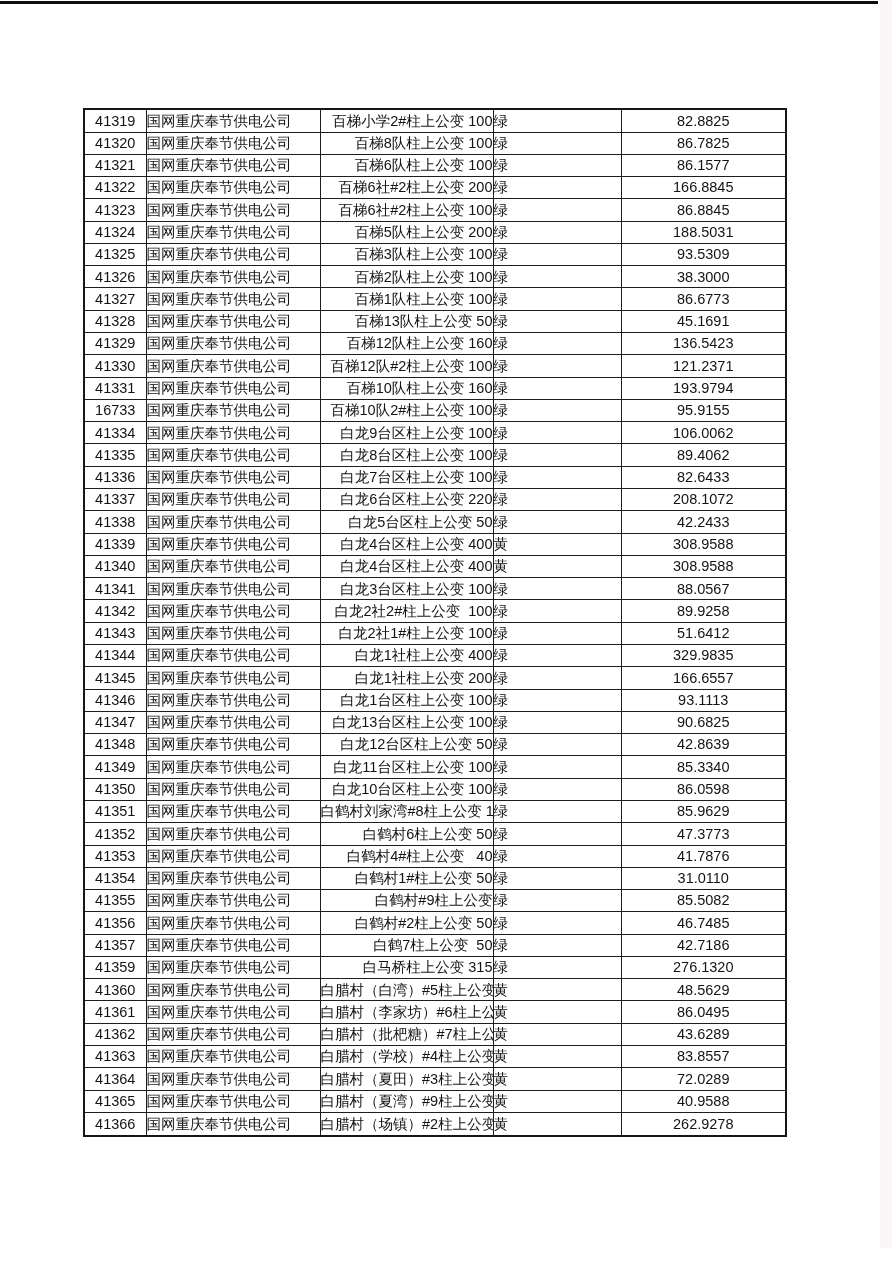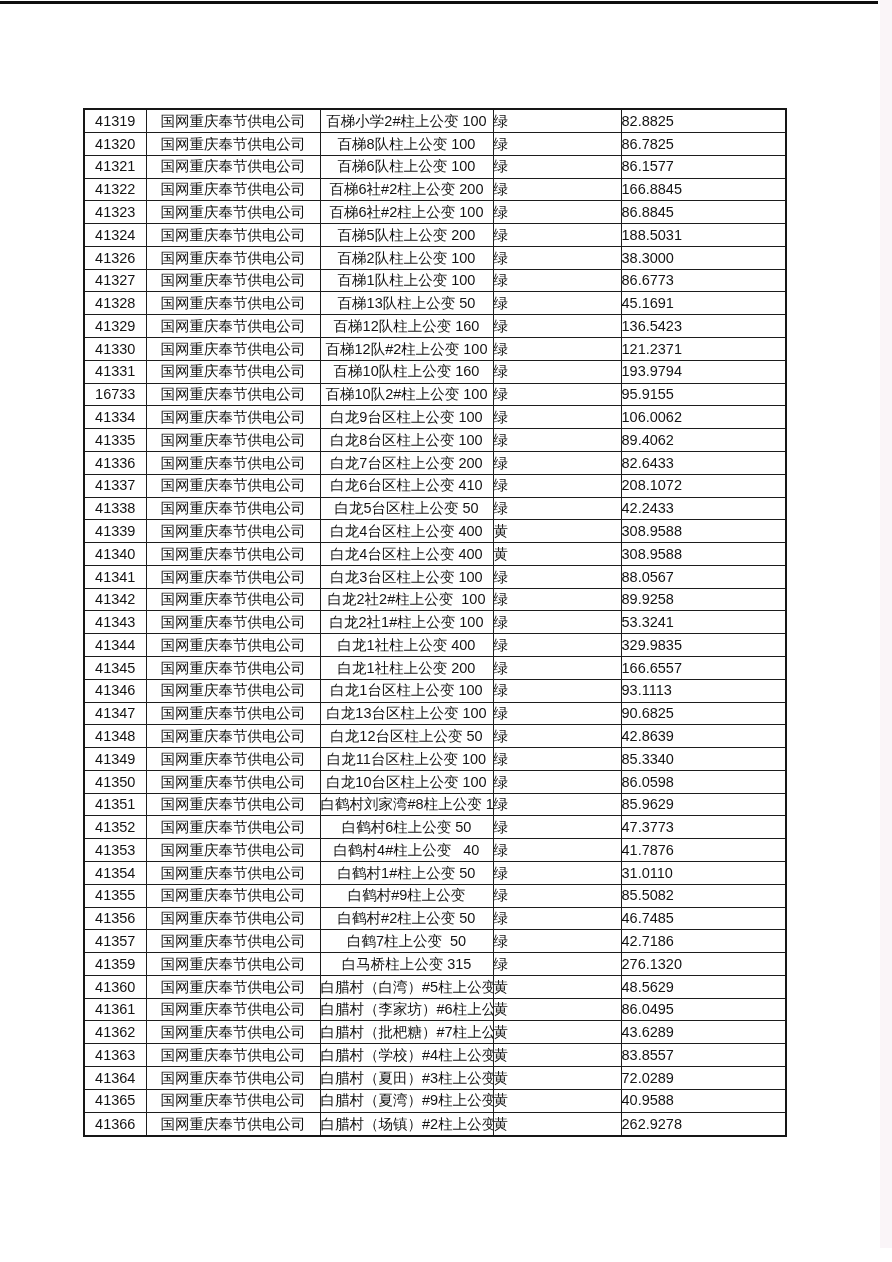--- a/index.html
+++ b/index.html
@@ -48,24 +48,24 @@
     border: 1px solid #1d1d1d;
     font-size: 14.5px;
     color: #131313;
     white-space: pre;
     overflow: hidden;
     padding: 0;
     vertical-align: middle;
     line-height: 1;
   }
   td.c0 { text-align: center; }
-  td.c1 { text-align: center; padding-left: 4px; }
-  td.c2 { text-align: center; padding-left: 3px; }
+  td.c1 { text-align: left; padding-left: 4px; }
+  td.c2 { text-align: right; padding-left: 3px; }
   td.c3 { text-align: left; padding-left: 4px; }
-  td.c4 { text-align: left; }
+  td.c4 { text-align: center; }
 </style>
 </head>
 <body>
 
 <div class="page">
   <div class="top-rule"></div>
   <div class="right-edge-strip"></div>
 
   <table class="sheet">
     <colgroup>
@@ -112,20 +112,27 @@
           <td class="c4">86.8845</td>
         </tr>
         <tr>
           <td class="c0">41324</td>
           <td class="c1">国网重庆奉节供电公司</td>
           <td class="c2">百梯5队柱上公变 200</td>
           <td class="c3">绿</td>
           <td class="c4">188.5031</td>
         </tr>
         <tr>
+          <td class="c0">41325</td>
+          <td class="c1">国网重庆奉节供电公司</td>
+          <td class="c2">百梯3队柱上公变 100</td>
+          <td class="c3">绿</td>
+          <td class="c4">93.5309</td>
+        </tr>
+        <tr>
           <td class="c0">41326</td>
           <td class="c1">国网重庆奉节供电公司</td>
           <td class="c2">百梯2队柱上公变 100</td>
           <td class="c3">绿</td>
           <td class="c4">38.3000</td>
         </tr>
         <tr>
           <td class="c0">41327</td>
           <td class="c1">国网重庆奉节供电公司</td>
           <td class="c2">百梯1队柱上公变 100</td>
@@ -177,28 +184,28 @@
         <tr>
           <td class="c0">41335</td>
           <td class="c1">国网重庆奉节供电公司</td>
           <td class="c2">白龙8台区柱上公变 100</td>
           <td class="c3">绿</td>
           <td class="c4">89.4062</td>
         </tr>
         <tr>
           <td class="c0">41336</td>
           <td class="c1">国网重庆奉节供电公司</td>
-          <td class="c2">白龙7台区柱上公变 200</td>
+          <td class="c2">白龙7台区柱上公变 100</td>
           <td class="c3">绿</td>
           <td class="c4">82.6433</td>
         </tr>
         <tr>
           <td class="c0">41337</td>
           <td class="c1">国网重庆奉节供电公司</td>
-          <td class="c2">白龙6台区柱上公变 410</td>
+          <td class="c2">白龙6台区柱上公变 220</td>
           <td class="c3">绿</td>
           <td class="c4">208.1072</td>
         </tr>
         <tr>
           <td class="c0">41338</td>
           <td class="c1">国网重庆奉节供电公司</td>
           <td class="c2">白龙5台区柱上公变 50</td>
           <td class="c3">绿</td>
           <td class="c4">42.2433</td>
         </tr>
@@ -228,21 +235,21 @@
           <td class="c1">国网重庆奉节供电公司</td>
           <td class="c2">白龙2社2#柱上公变  100</td>
           <td class="c3">绿</td>
           <td class="c4">89.9258</td>
         </tr>
         <tr>
           <td class="c0">41343</td>
           <td class="c1">国网重庆奉节供电公司</td>
           <td class="c2">白龙2社1#柱上公变 100</td>
           <td class="c3">绿</td>
-          <td class="c4">53.3241</td>
+          <td class="c4">51.6412</td>
         </tr>
         <tr>
           <td class="c0">41344</td>
           <td class="c1">国网重庆奉节供电公司</td>
           <td class="c2">白龙1社柱上公变 400</td>
           <td class="c3">绿</td>
           <td class="c4">329.9835</td>
         </tr>
         <tr>
           <td class="c0">41345</td>

